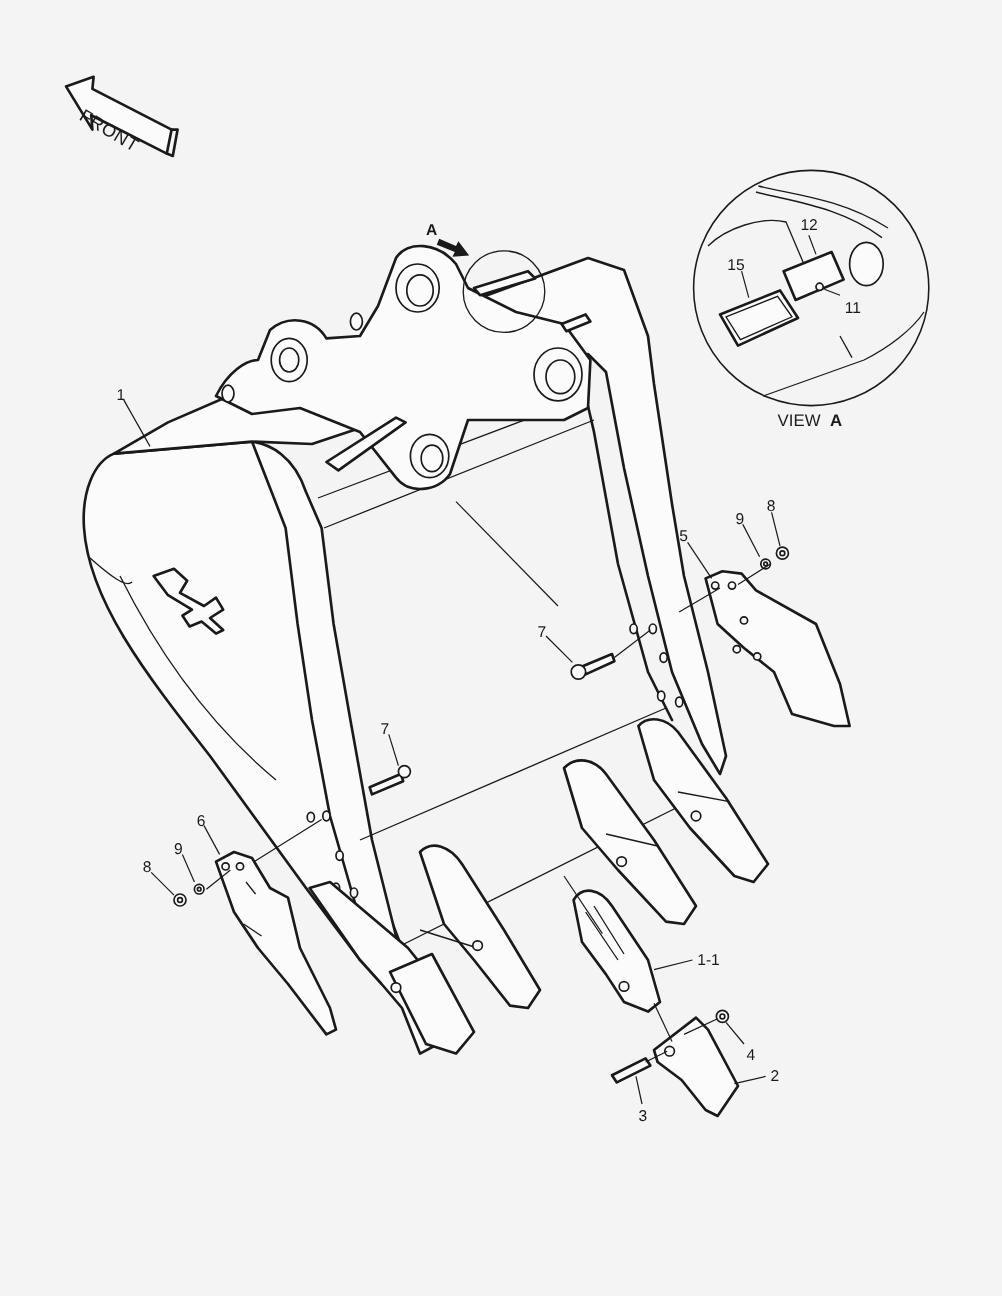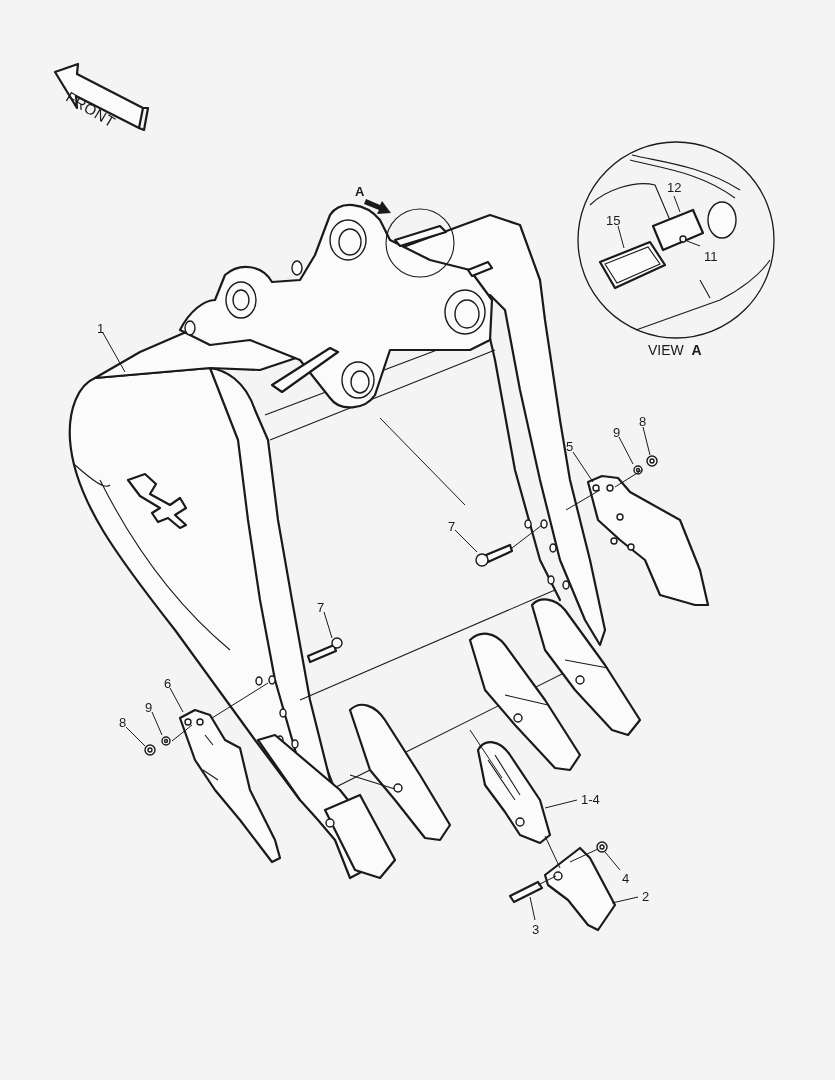--- a/index.html
+++ b/index.html
@@ -198,21 +198,21 @@
   </g>
 </svg>
 
 <div class="front-text">FRONT</div>
 <div class="a-marker">A</div>
 <div class="view-title" style="left:648px; top:342px;">
   <span>VIEW</span>&nbsp;&nbsp;<b>A</b>
 </div>
 
 <div class="lbl" style="left:97px; top:322px;">1</div>
-<div class="lbl" style="left:581px; top:793px;">1-4</div>
+<div class="lbl" style="left:581px; top:793px;">1-1</div>
 <div class="lbl" style="left:642px; top:890px;">2</div>
 <div class="lbl" style="left:532px; top:923px;">3</div>
 <div class="lbl" style="left:622px; top:872px;">4</div>
 <div class="lbl" style="left:566px; top:440px;">5</div>
 <div class="lbl" style="left:164px; top:677px;">6</div>
 <div class="lbl" style="left:448px; top:520px;">7</div>
 <div class="lbl" style="left:317px; top:601px;">7</div>
 <div class="lbl" style="left:639px; top:415px;">8</div>
 <div class="lbl" style="left:613px; top:426px;">9</div>
 <div class="lbl" style="left:119px; top:716px;">8</div>

